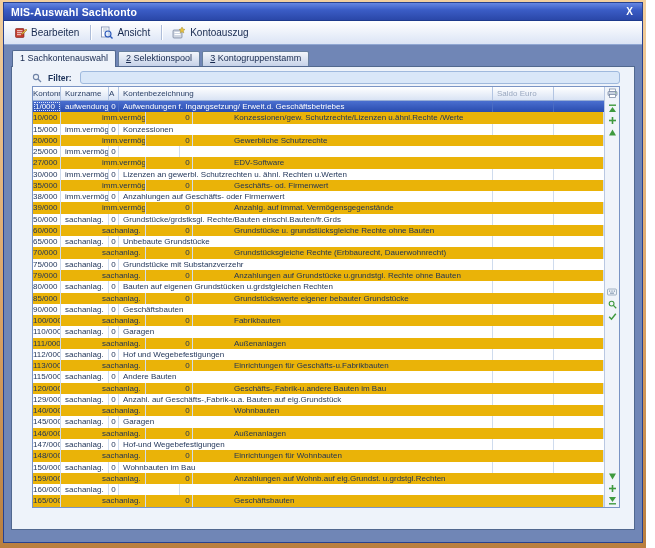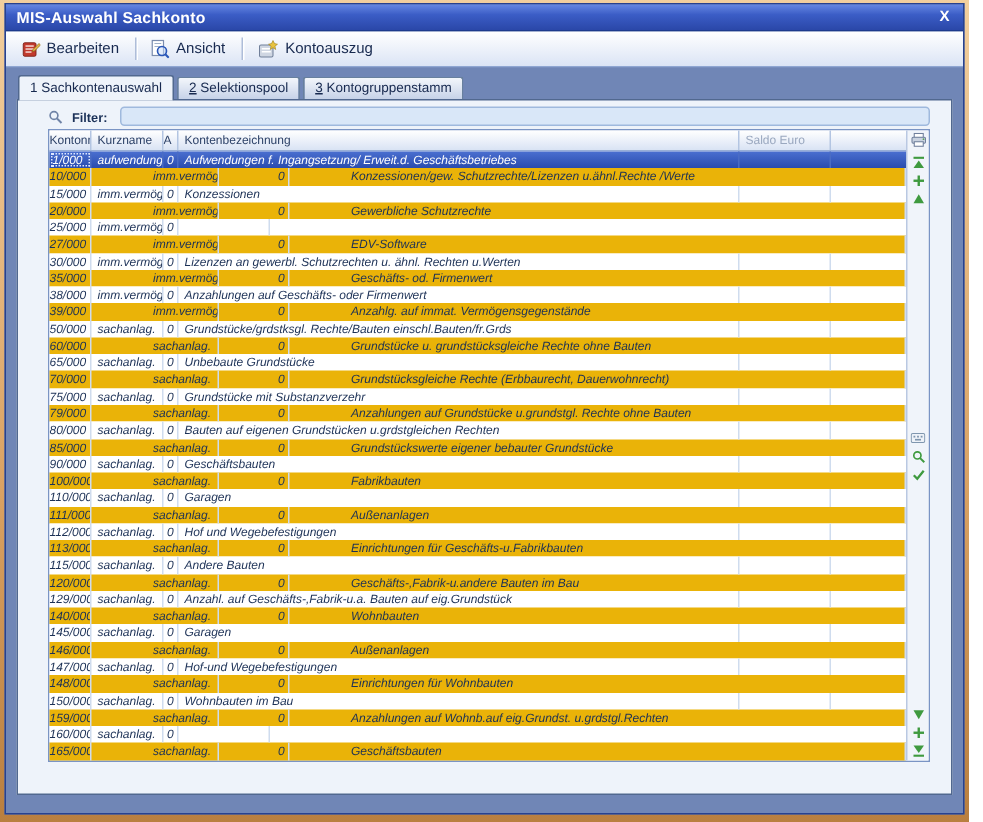--- a/index.html
+++ b/index.html
@@ -27,21 +27,21 @@
   .filter-icon{width:10px;height:10px;margin-right:6px;flex:0 0 10px;}
   .filter-label{font-size:8.5px;font-weight:bold;color:#1b3158;margin-right:8px;}
   .filter-input{flex:1;height:11px;line-height:11px;background:#d9e7f8;border:1px solid #9fb9dd;border-radius:3px;font-size:8px;color:#1c3156;padding:0 3px;}
   
   .grid{width:588px;flex:0 0 auto;border:1px solid #7a94c4;background:#ffffff;display:flex;box-sizing:border-box;}
   .grid-main{flex:1;display:flex;flex-direction:column;min-width:0;}
   .grid-header{height:13px;flex:0 0 13px;display:flex;background:linear-gradient(180deg,#ffffff,#d9e3f4);border-bottom:1px solid #98aed6;font-size:8px;color:#2d4268;}
   .hcell{box-sizing:border-box;border-right:1px solid #b3c5e2;display:flex;align-items:center;padding:0 0 0 4px;white-space:nowrap;overflow:hidden;}
   .hcell.muted{color:#9aa8bf;}
   .grid-rows{flex:1;}
-  .grid-row{height:11.28px;display:flex;font-size:8px;color:#1c3156;background:#ffffff;cursor:default;font-style:italic;}
+  .grid-row{height:11.28px;display:flex;font-size:8px;color:#1c3156;background:#ffffff;cursor:default;}
   .grid-row.alt{background:#eab308;gap:37px;}
   .grid-row.sel{background:linear-gradient(180deg,#4a6fd0,#2a4cae);color:#ffffff;}
   .cell{box-sizing:border-box;border-right:1px solid #cfdcee;line-height:11.28px;white-space:nowrap;overflow:hidden;padding-left:4px;}
   .grid-row.sel .cell{border-right-color:#4a6cc4;}
   .c0{width:28px;flex:0 0 28px;text-align:right;padding-left:0;padding-right:3px;}
   .c1{width:48px;flex:0 0 48px;}
   .c2{width:10px;flex:0 0 10px;text-align:center;padding-left:0;}
   .c3{width:374px;flex:0 0 374px;}
   .c4{width:61px;flex:0 0 61px;}
   .c5{flex:1;border-right:none;}

